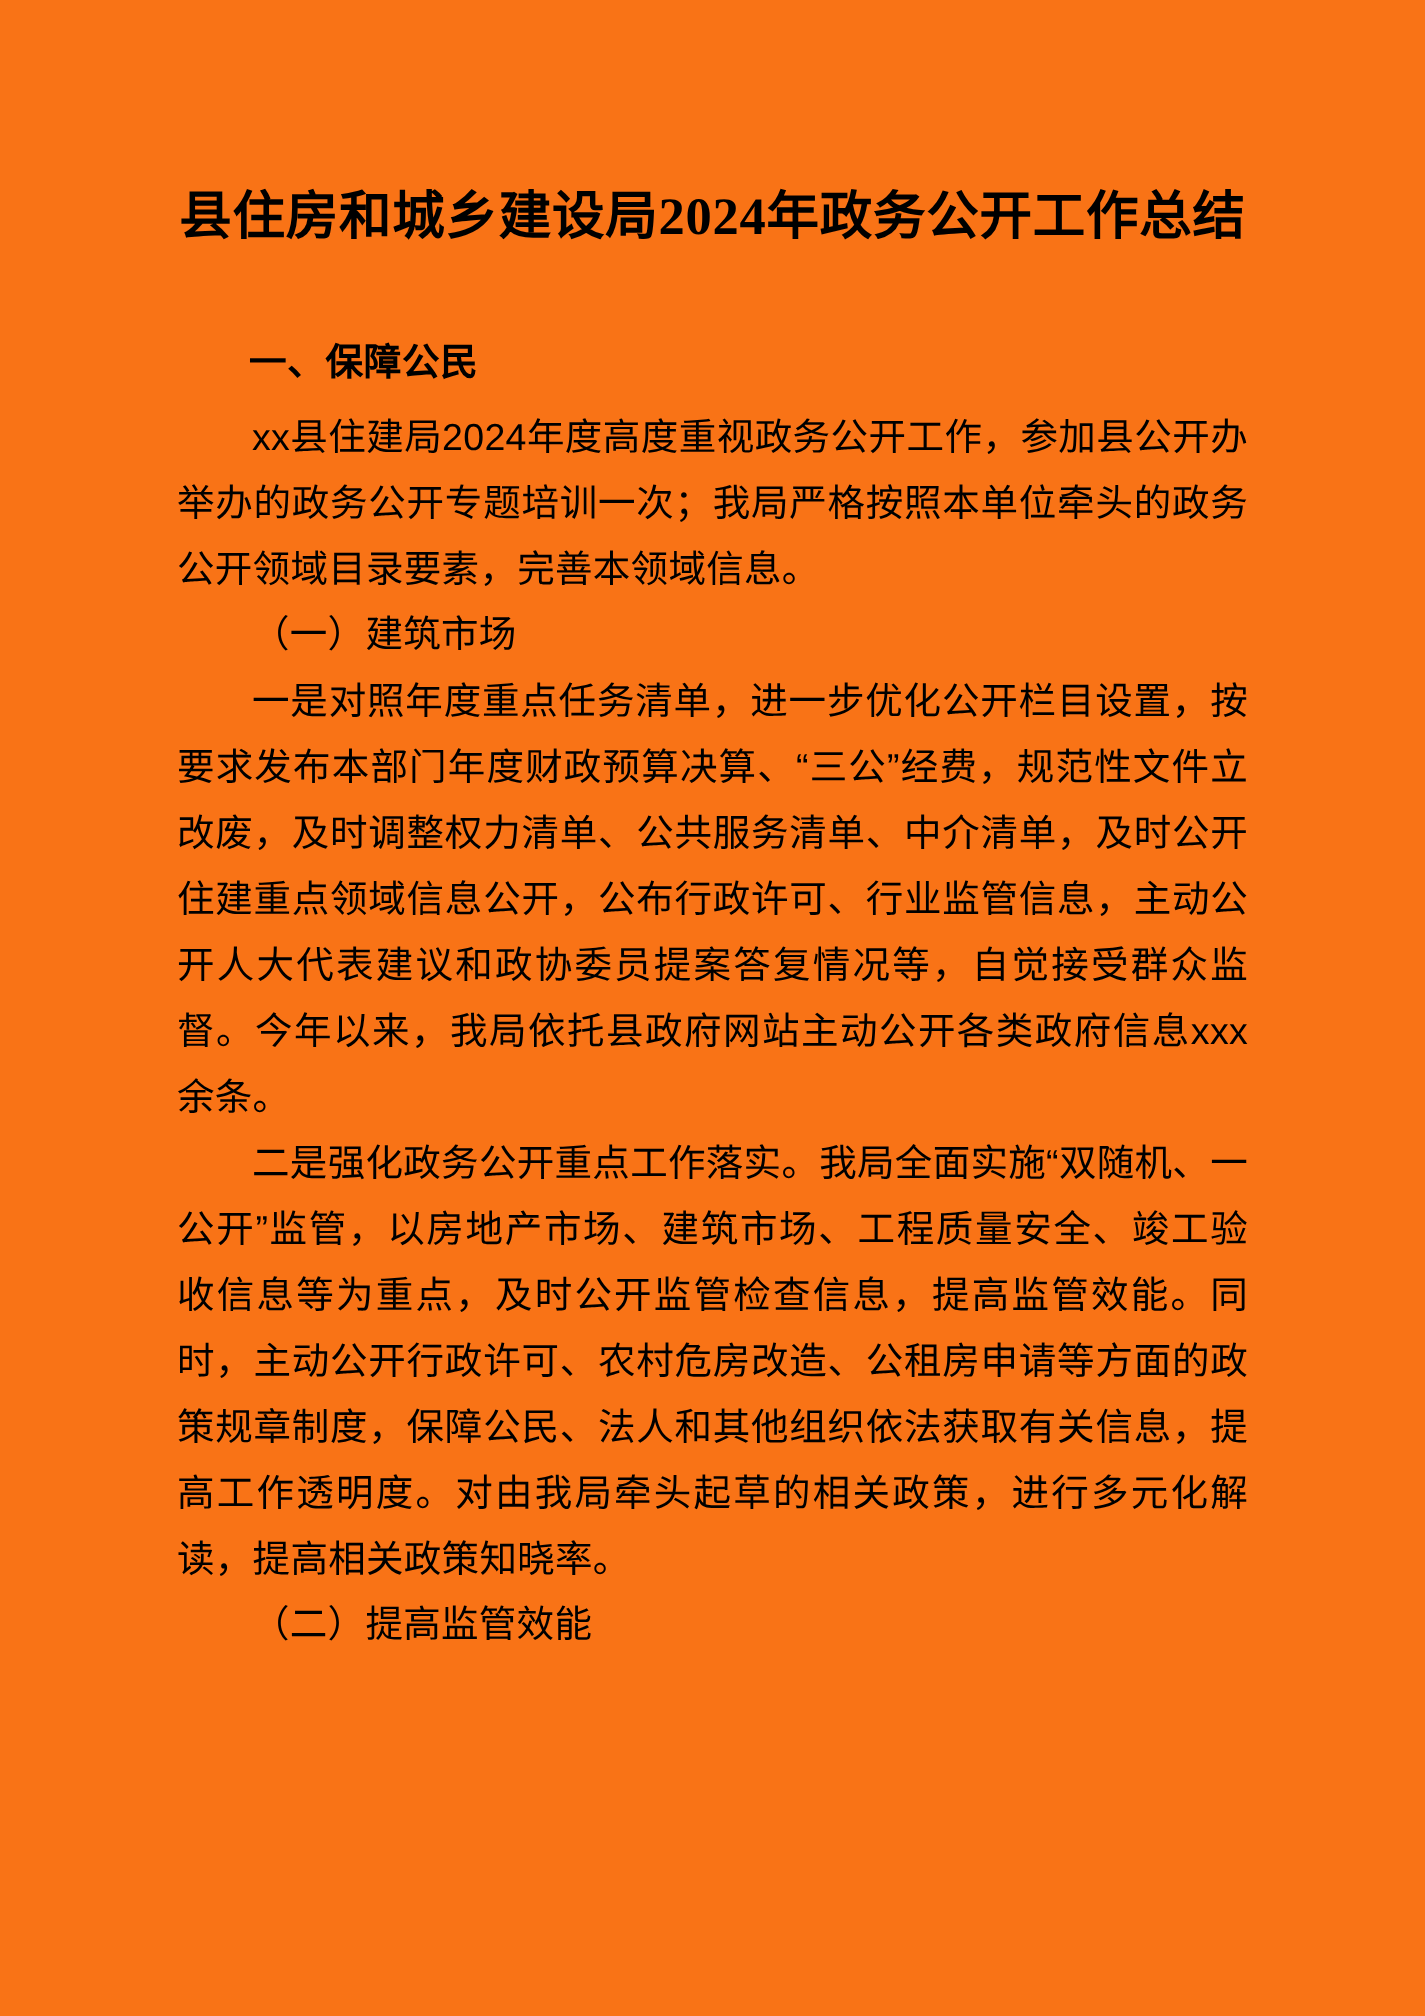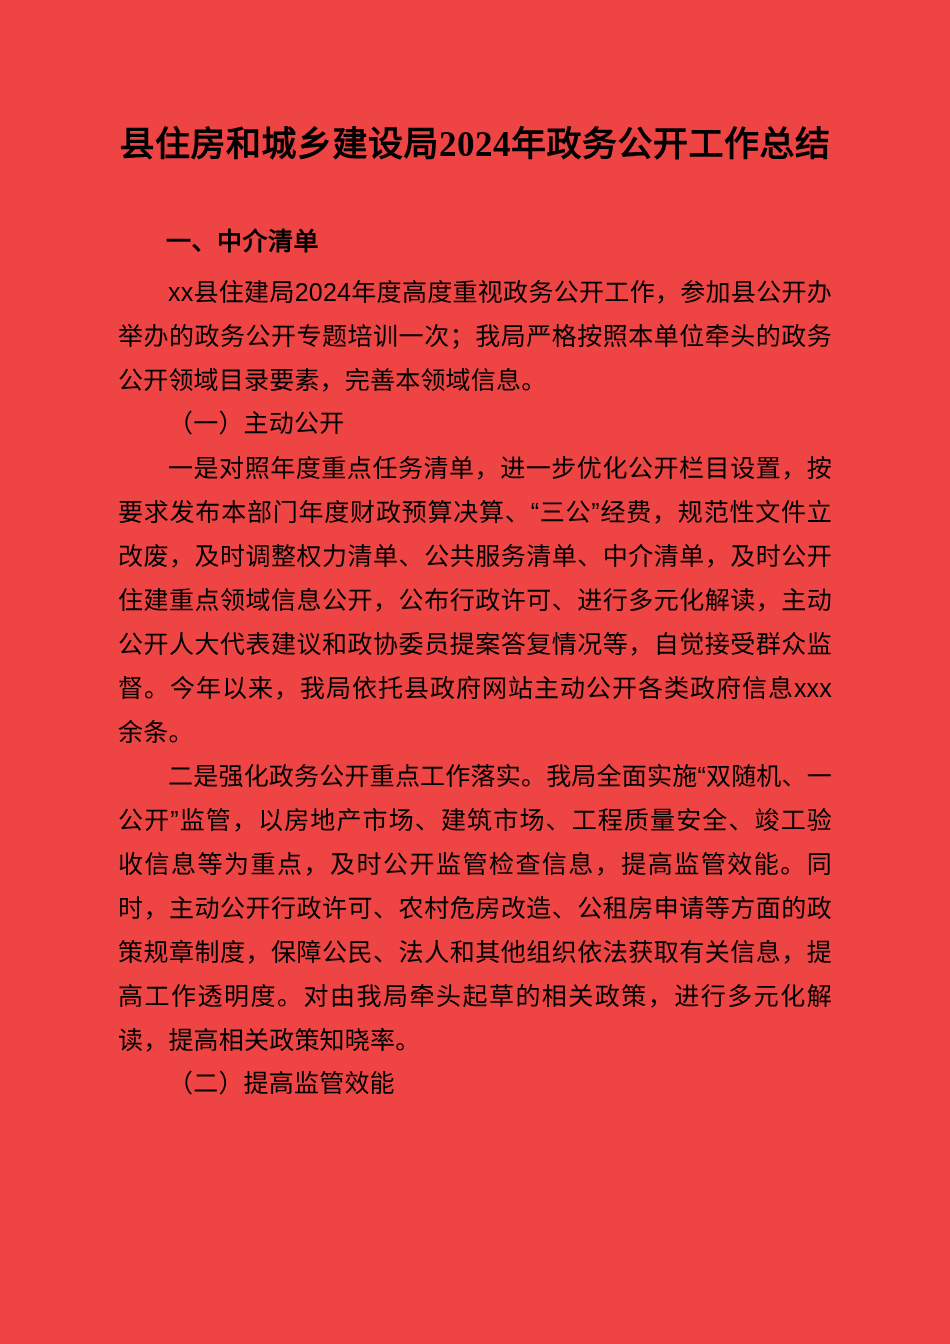--- a/index.html
+++ b/index.html
@@ -6,21 +6,21 @@
   html, body {
     margin: 0;
     padding: 0;
     background: #ffffff;
   }
 
   .page {
     position: relative;
     width: 950px;
     height: 1344px;
-    background: #ef4444;
+    background: #f97316;
     overflow: hidden;
     box-sizing: border-box;
     font-family: "Liberation Serif", "DejaVu Serif", serif;
     color: #000000;
     -webkit-font-smoothing: antialiased;
   }
 
   .content {
     position: absolute;
     left: 118px;
@@ -89,26 +89,26 @@
   }
 </style>
 </head>
 <body>
 
 <div class="page">
   <div class="content">
 
     <h1 class="doc-title">县住房和城乡建设局2024年政务公开工作总结</h1>
 
-    <h2 class="h1-sec">一、中介清单</h2>
+    <h2 class="h1-sec">一、保障公民</h2>
 
     <p class="para first-body">xx县住建局2024年度高度重视政务公开工作，参加县公开办举办的政务公开专题培训一次；我局严格按照本单位牵头的政务公开领域目录要素，完善本领域信息。</p>
 
-    <p class="sub-head">（一）主动公开</p>
+    <p class="sub-head">（一）建筑市场</p>
 
-    <p class="para">一是对照年度重点任务清单，进一步优化公开栏目设置，按要求发布本部门年度财政预算决算、“三公”经费，规范性文件立改废，及时调整权力清单、公共服务清单、中介清单，及时公开住建重点领域信息公开，公布行政许可、进行多元化解读，主动公开人大代表建议和政协委员提案答复情况等，自觉接受群众监督。今年以来，我局依托县政府网站主动公开各类政府信息xxx余条。</p>
+    <p class="para">一是对照年度重点任务清单，进一步优化公开栏目设置，按要求发布本部门年度财政预算决算、“三公”经费，规范性文件立改废，及时调整权力清单、公共服务清单、中介清单，及时公开住建重点领域信息公开，公布行政许可、行业监管信息，主动公开人大代表建议和政协委员提案答复情况等，自觉接受群众监督。今年以来，我局依托县政府网站主动公开各类政府信息xxx余条。</p>
 
     <p class="para">二是强化政务公开重点工作落实。我局全面实施“双随机、一公开”监管，以房地产市场、建筑市场、工程质量安全、竣工验收信息等为重点，及时公开监管检查信息，提高监管效能。同时，主动公开行政许可、农村危房改造、公租房申请等方面的政策规章制度，保障公民、法人和其他组织依法获取有关信息，提高工作透明度。对由我局牵头起草的相关政策，进行多元化解读，提高相关政策知晓率。</p>
 
     <p class="sub-head">（二）提高监管效能</p>
 
   </div>
 </div>
 
 </body></html>

